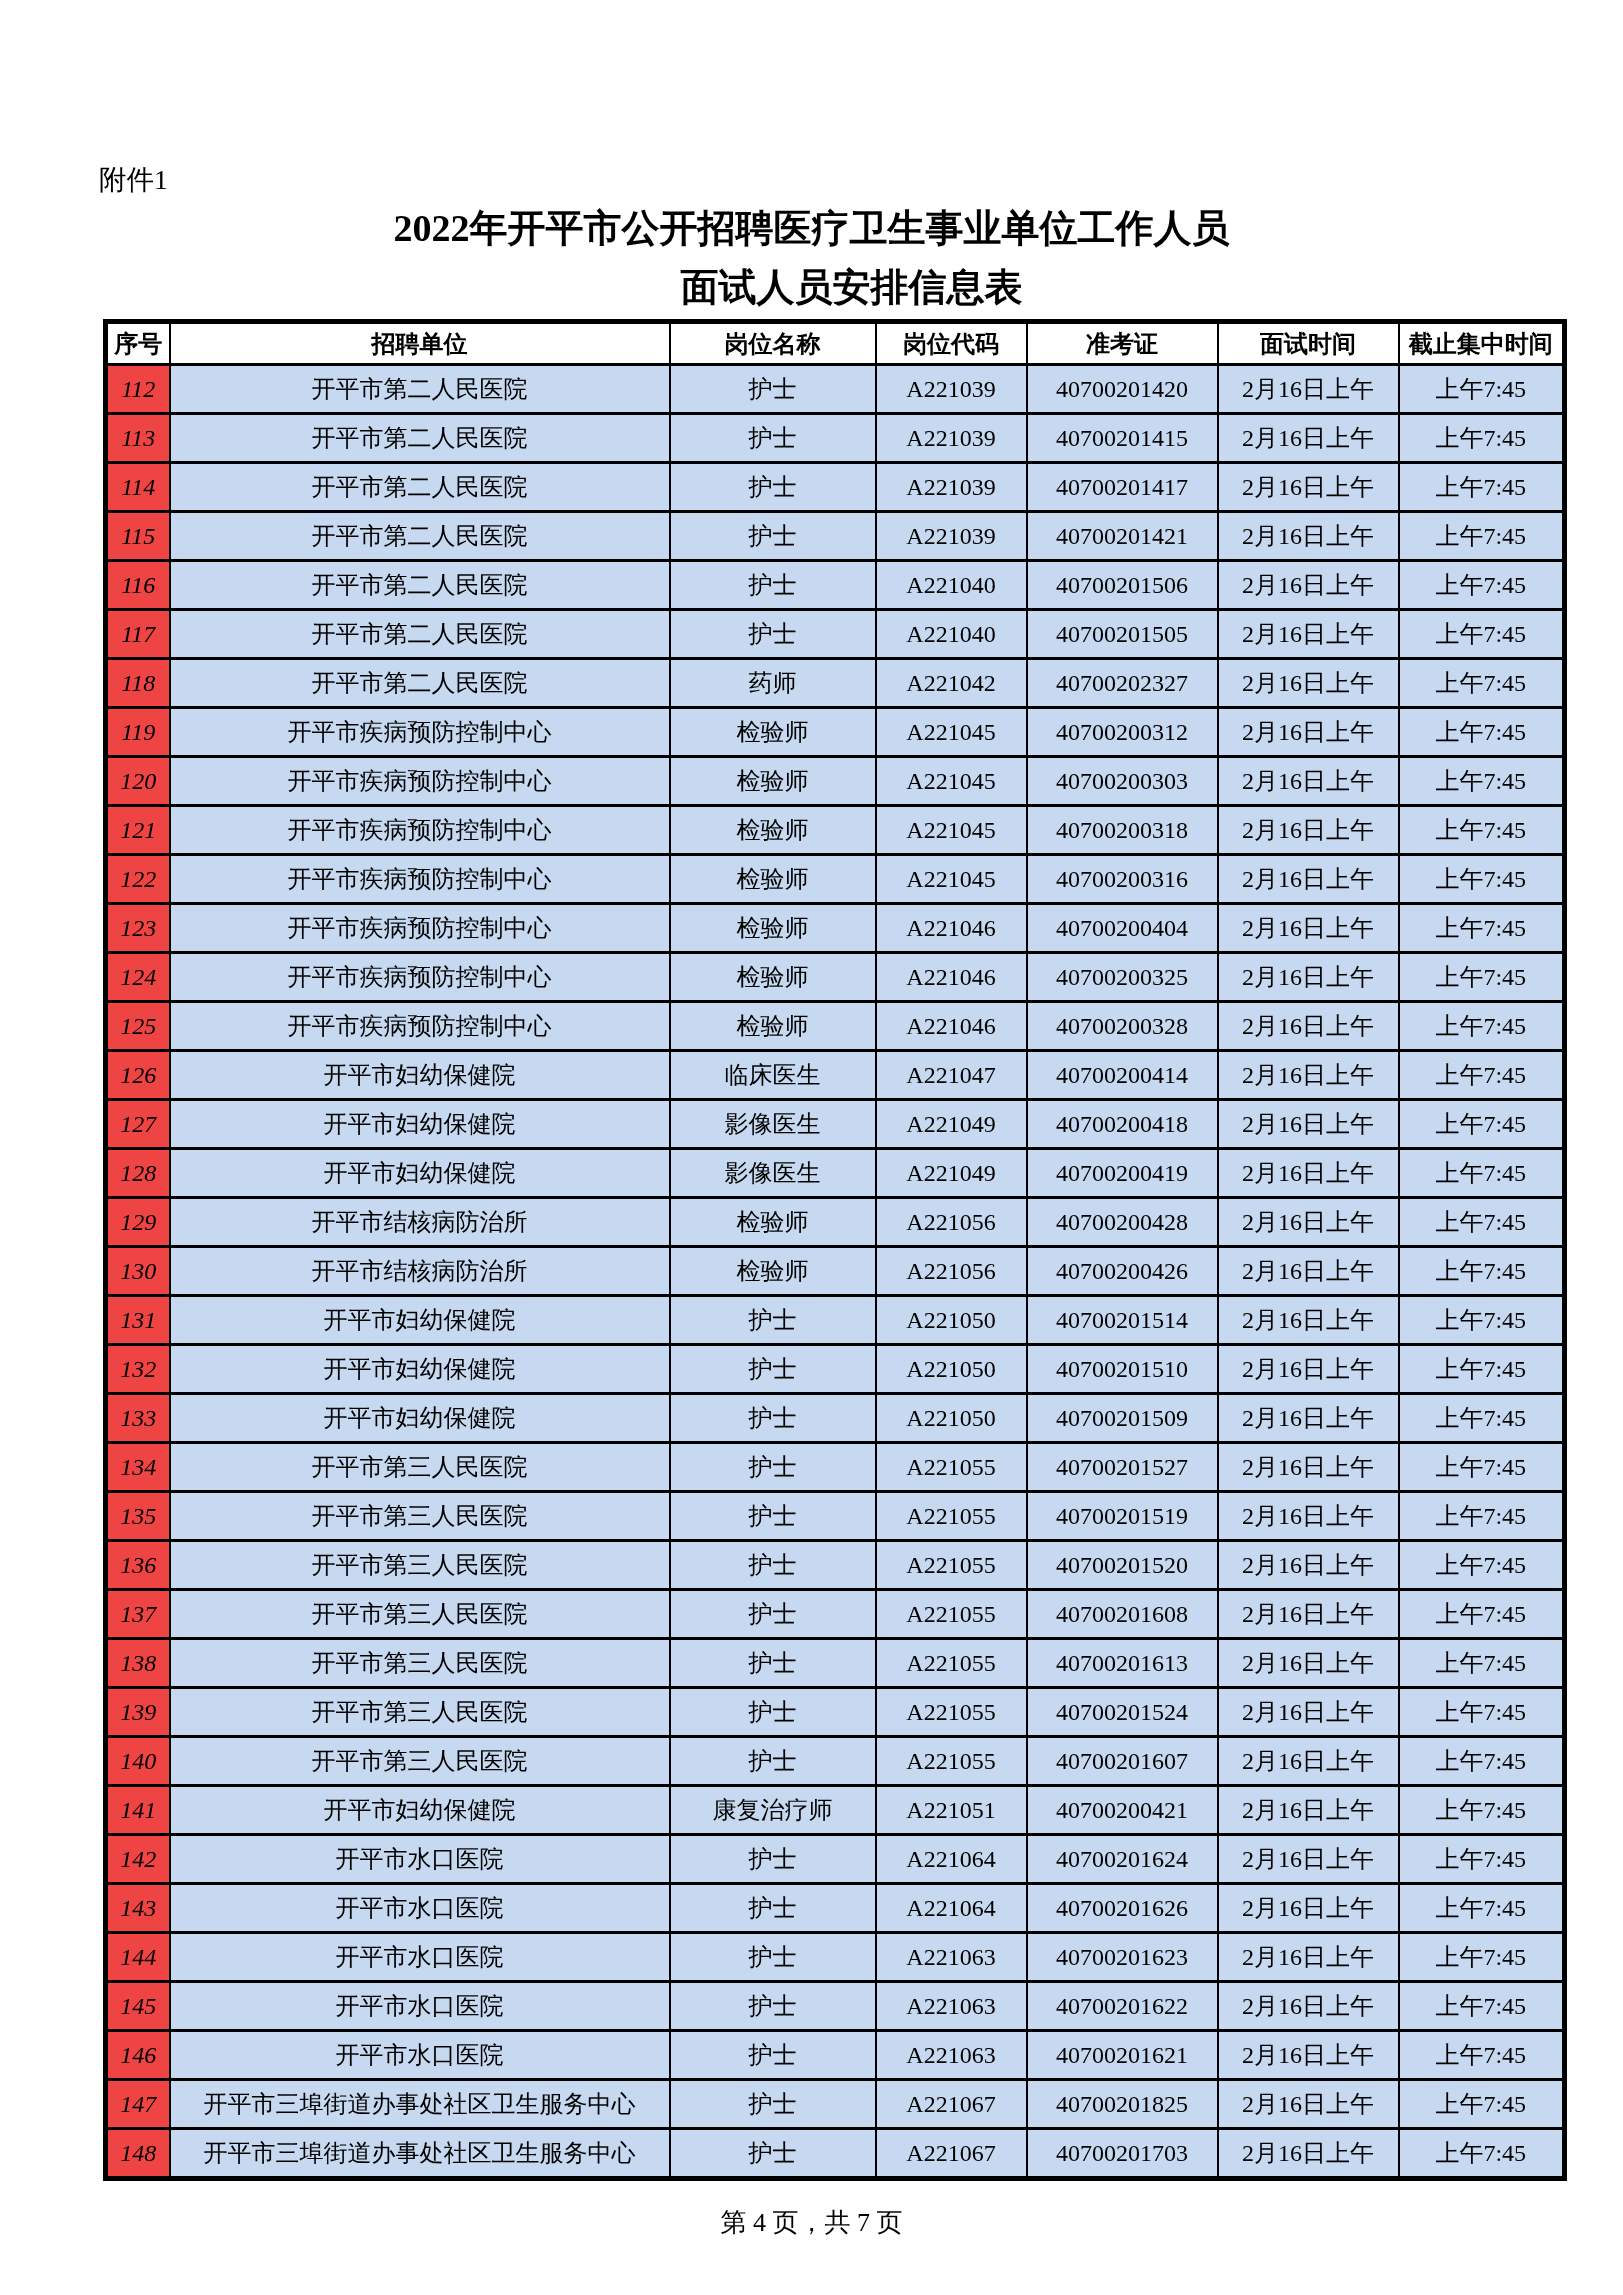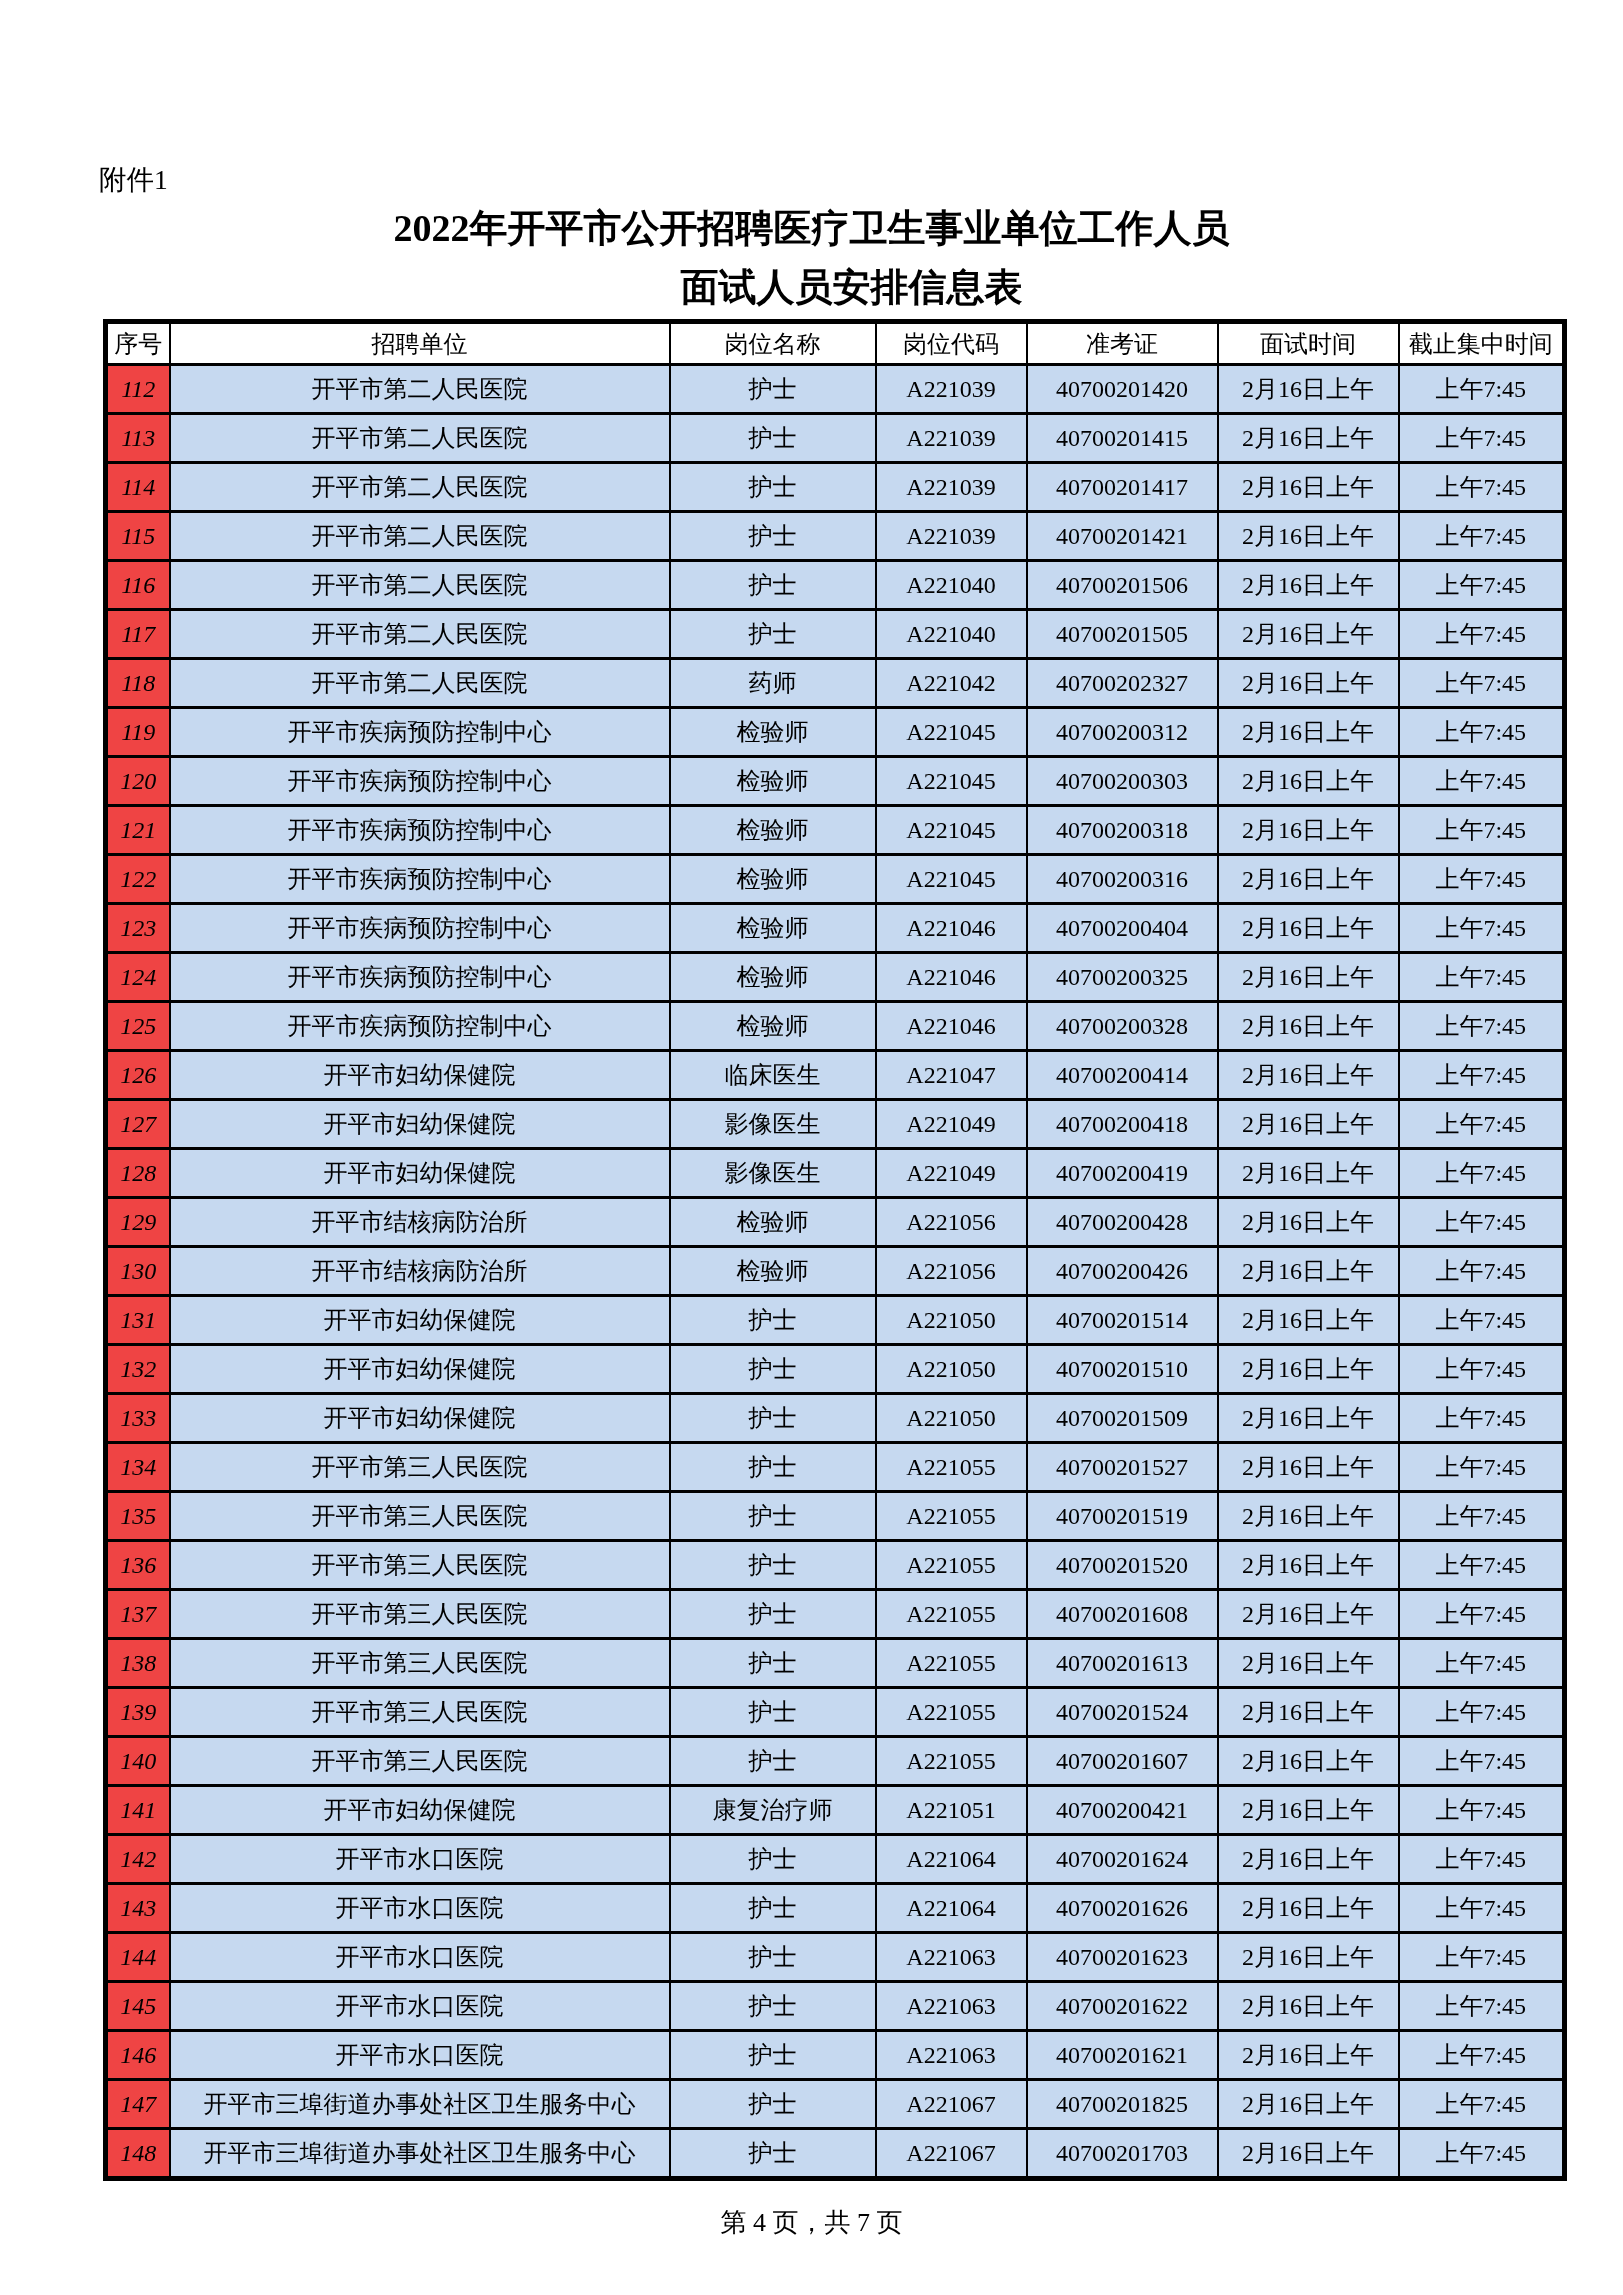--- a/index.html
+++ b/index.html
@@ -34,21 +34,21 @@
   table.sched th, table.sched td {
     border-left:2px solid #000;
     border-right:2px solid #000;
     border-top:3.3px solid #000;
     border-bottom:3.3px solid #000;
     text-align:center; vertical-align:middle;
     padding:0; overflow:hidden; white-space:nowrap;
     font-size:24px;
   }
   table.sched th {
-    height:39px; font-weight:normal; background:#ffffff;
+    height:39px; font-weight:bold; background:#ffffff;
   }
   table.sched td { height:46px; }
   td.c-seq { background:#ef4444;font-style:italic; }
   td.c-fill { background:#c6d9f0; }
   .page-footer {
     position:absolute; left:0; top:2205px; width:100%;
     text-align:center; font-size:26px;
   }
 </style>
 </head>

